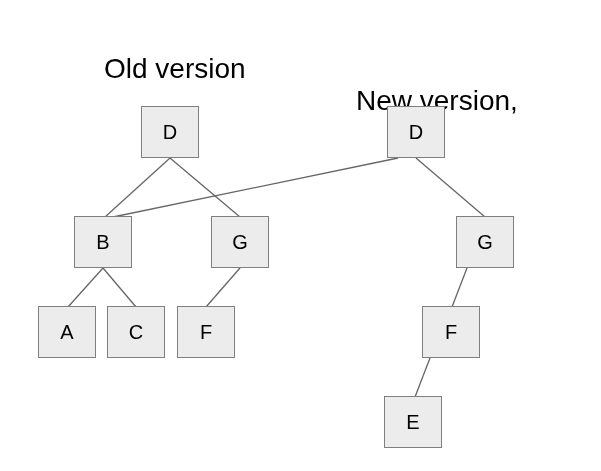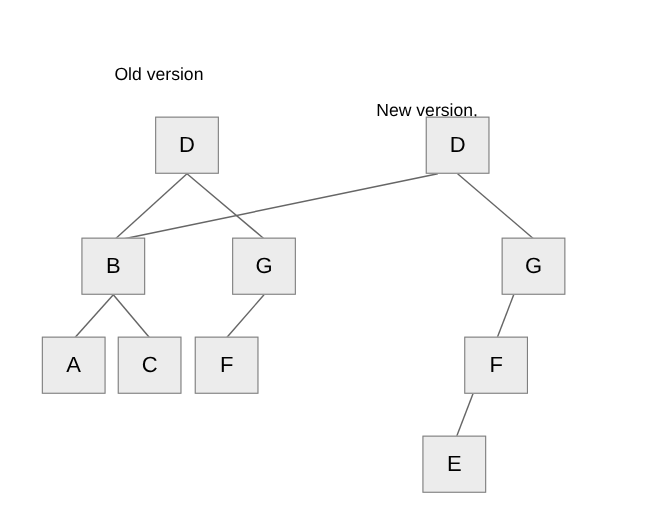--- a/index.html
+++ b/index.html
@@ -21,31 +21,31 @@
   }
   svg.edge-layer {
     position: absolute;
     left: 0;
     top: 0;
     width: 601px;
     height: 471px;
   }
   .title {
     position: absolute;
-    font-size: 16px;
+    font-size: 28px;
     line-height: 25px;
     color: #000000;
     white-space: pre;
   }
   #title-old {
     left: 104px;
     top: 56px;
   }
   #title-new {
-    left: 342px;
+    left: 356px;
     top: 38px;
   }
   .node {
     position: absolute;
     width: 58px;
     height: 52px;
     box-sizing: border-box;
     background: #ececec;
     border: 1.6px solid #7f7f7f;
     display: flex;

